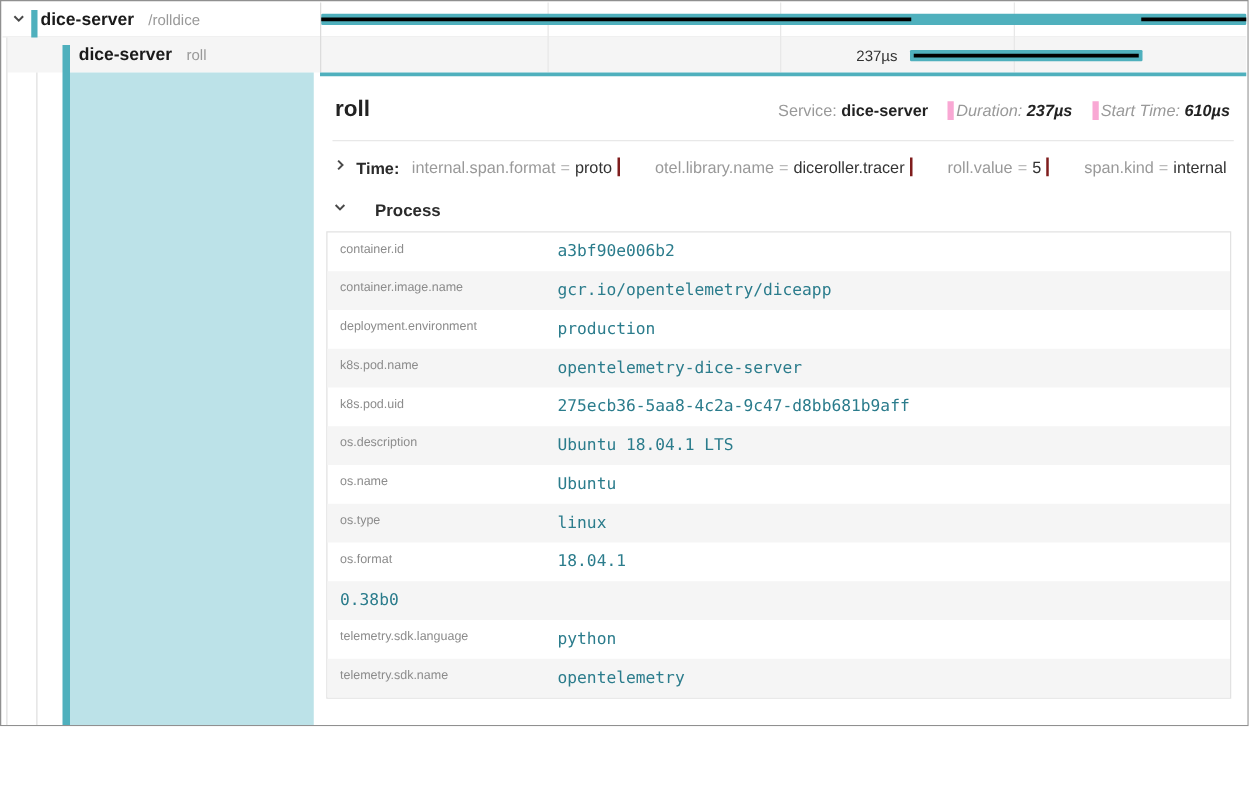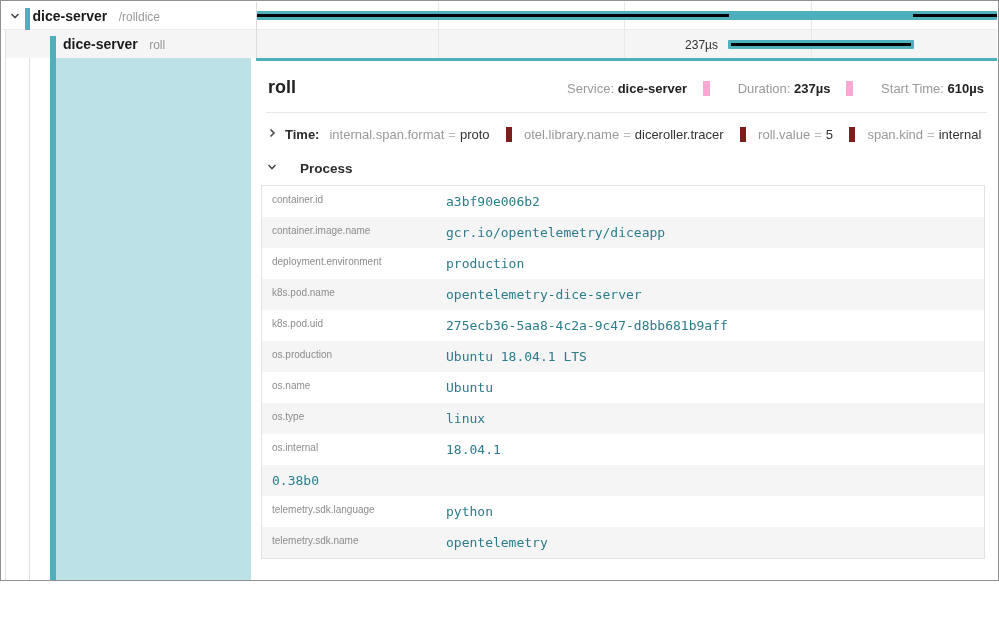--- a/index.html
+++ b/index.html
@@ -49,30 +49,30 @@
   
   .panel {
     position:absolute; left:255px; top:57px; right:1px; height:580px;
     background:#fff; border-top:3px solid #4fb0bd; z-index:3;
   }
   .bottom-line { position:absolute; left:1px; right:1px; top:637px; height:1px; background:#c9c9c9; z-index:4; }
 
   .dheader { display:flex; justify-content:space-between; align-items:baseline; padding:16px 13px 8px 12px; }
   .dtitle { font-size:18px; font-weight:600; color:#222; }
   .overview { font-size:13px; white-space:nowrap; }
-  .ov-item + .ov-item { border-left:7px solid #f9a8d4; padding-left:28px; margin-left:12px; }
+  .ov-item + .ov-item { border-left:5px solid #f9a8d4; padding-left:2px; margin-left:12px;font-style:italic; }
   .ov-label { color:#999; }
   .ov-value { color:#222; font-weight:bold; }
 
   .hdivider { height:1px; background:#e8e8e8; margin:6px 10px 0 10px; }
 
   .tags-row { display:flex; align-items:center; padding:12px 12px 4px 10px; cursor:pointer; }
   .tags-label { font-size:13px; font-weight:bold; color:#2b2b2b; margin:0 10px 0 7px; }
   .tag-item { font-size:13px; white-space:nowrap; }
-  .tag-item + .tag-item { border-left:6px solid #7f1d1d; padding-left:12px; margin-left:12px; }
+  .tag-item + .tag-item { border-left:2px solid #7f1d1d; padding-left:28px; }
   .tag-key { color:#999; }
   .tag-eq { color:#bbb; margin:0 4px; }
   .tag-value { color:#333; }
 
   .process-row { display:flex; align-items:center; padding:12px 12px 6px 10px; cursor:pointer; }
   .process-label { font-size:13.5px; font-weight:bold; color:#2b2b2b; margin-left:7px;padding-left:15px; }
 
   .ptable { margin:2px 12px 0 5px; border:1px solid #e2e2e2; background:#fff; }
   .prow { display:flex; }
   .ptable .prow:nth-of-type(even) { background:#f5f5f5; }
@@ -196,36 +196,36 @@
           <div class="pkey">k8s.pod.name</div>
           <div class="pval">opentelemetry-dice-server</div>
         </div>
 
         <div class="prow">
           <div class="pkey">k8s.pod.uid</div>
           <div class="pval">275ecb36-5aa8-4c2a-9c47-d8bb681b9aff</div>
         </div>
 
         <div class="prow">
-          <div class="pkey">os.production</div>
+          <div class="pkey">os.description</div>
           <div class="pval">Ubuntu 18.04.1 LTS</div>
         </div>
 
         <div class="prow">
           <div class="pkey">os.name</div>
           <div class="pval">Ubuntu</div>
         </div>
 
         <div class="prow">
           <div class="pkey">os.type</div>
           <div class="pval">linux</div>
         </div>
 
         <div class="prow">
-          <div class="pkey">os.internal</div>
+          <div class="pkey">os.format</div>
           <div class="pval">18.04.1</div>
         </div>
 
         <div class="prow">
           <div class="pval">0.38b0</div>
         </div>
 
         <div class="prow">
           <div class="pkey">telemetry.sdk.language</div>
           <div class="pval">python</div>

